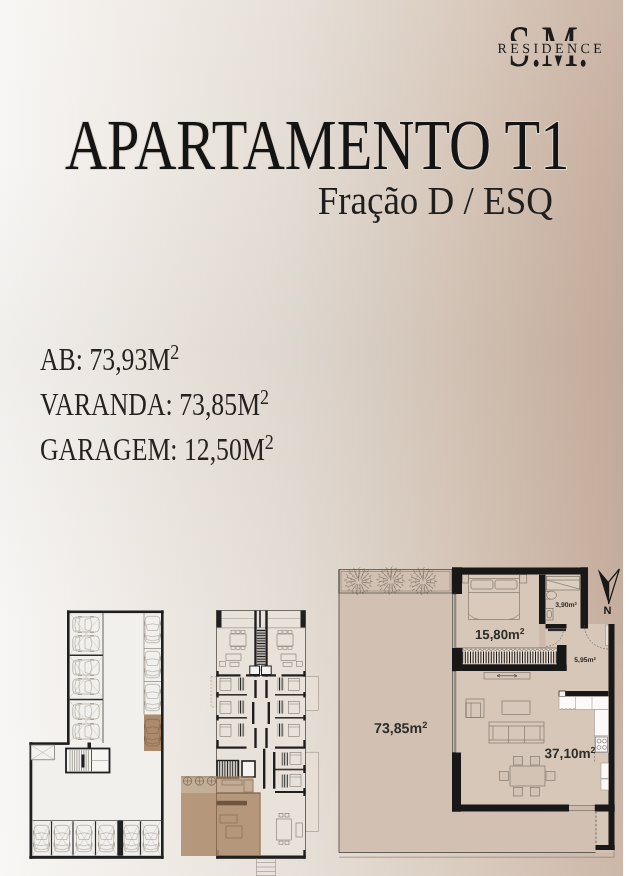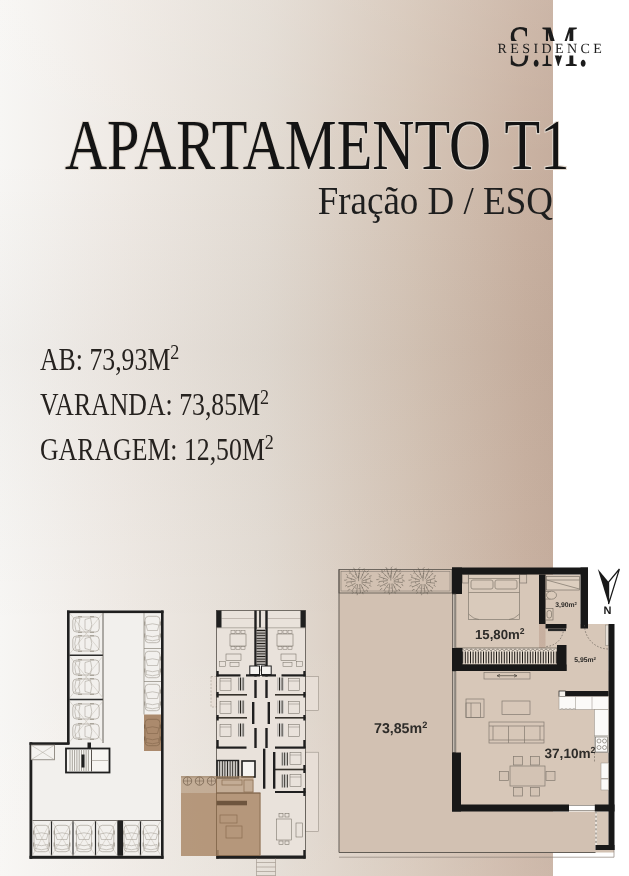--- a/index.html
+++ b/index.html
@@ -1,18 +1,18 @@
 <!DOCTYPE html>
 <html><head>
 <meta charset="utf-8">
 <style>
   html,body{margin:0;padding:0;-webkit-font-smoothing:antialiased;}
   svg text{text-rendering:geometricPrecision;}
   body{width:629px;height:876px;overflow:hidden;}
-  #page{position:relative;width:553px;height:876px;
+  #page{position:relative;width:623px;height:876px;
     background:linear-gradient(180deg,rgba(255,253,250,0.10) 0%,rgba(255,253,250,0.0) 18%,rgba(60,40,20,0.035) 40%,rgba(255,253,250,0.0) 72%,rgba(255,253,250,0.12) 100%),linear-gradient(90deg,#f7f6f4 0%,#efeae5 22%,#e3dcd4 48%,#d5c5b7 75%,#c9b2a2 95%,#c6ae9e 100%);
     font-family:"Liberation Sans",sans-serif;}
   .abs{position:absolute;}
   #title{left:65px;top:104px;font-family:"Liberation Serif",serif;font-weight:400;
     font-size:72px;color:#141414;letter-spacing:0;white-space:nowrap;-webkit-text-stroke:2.2px #e0d7cd;paint-order:stroke;transform:scale(0.81,1);transform-origin:left top;}
   #subtitle{left:0;top:177px;width:553px;text-align:right;font-family:"Liberation Serif",serif;
     font-size:40px;color:#1e1e1e;transform:scale(0.925,1);transform-origin:100% 0;white-space:nowrap;}
   #areas{left:40px;top:334px;font-family:"Liberation Serif",serif;font-size:30.5px;
     color:#26221f;line-height:37px;letter-spacing:0px;transform:scale(0.845,1);transform-origin:left top;white-space:nowrap;}
   sup.m2{font-size:70%;vertical-align:super;}

